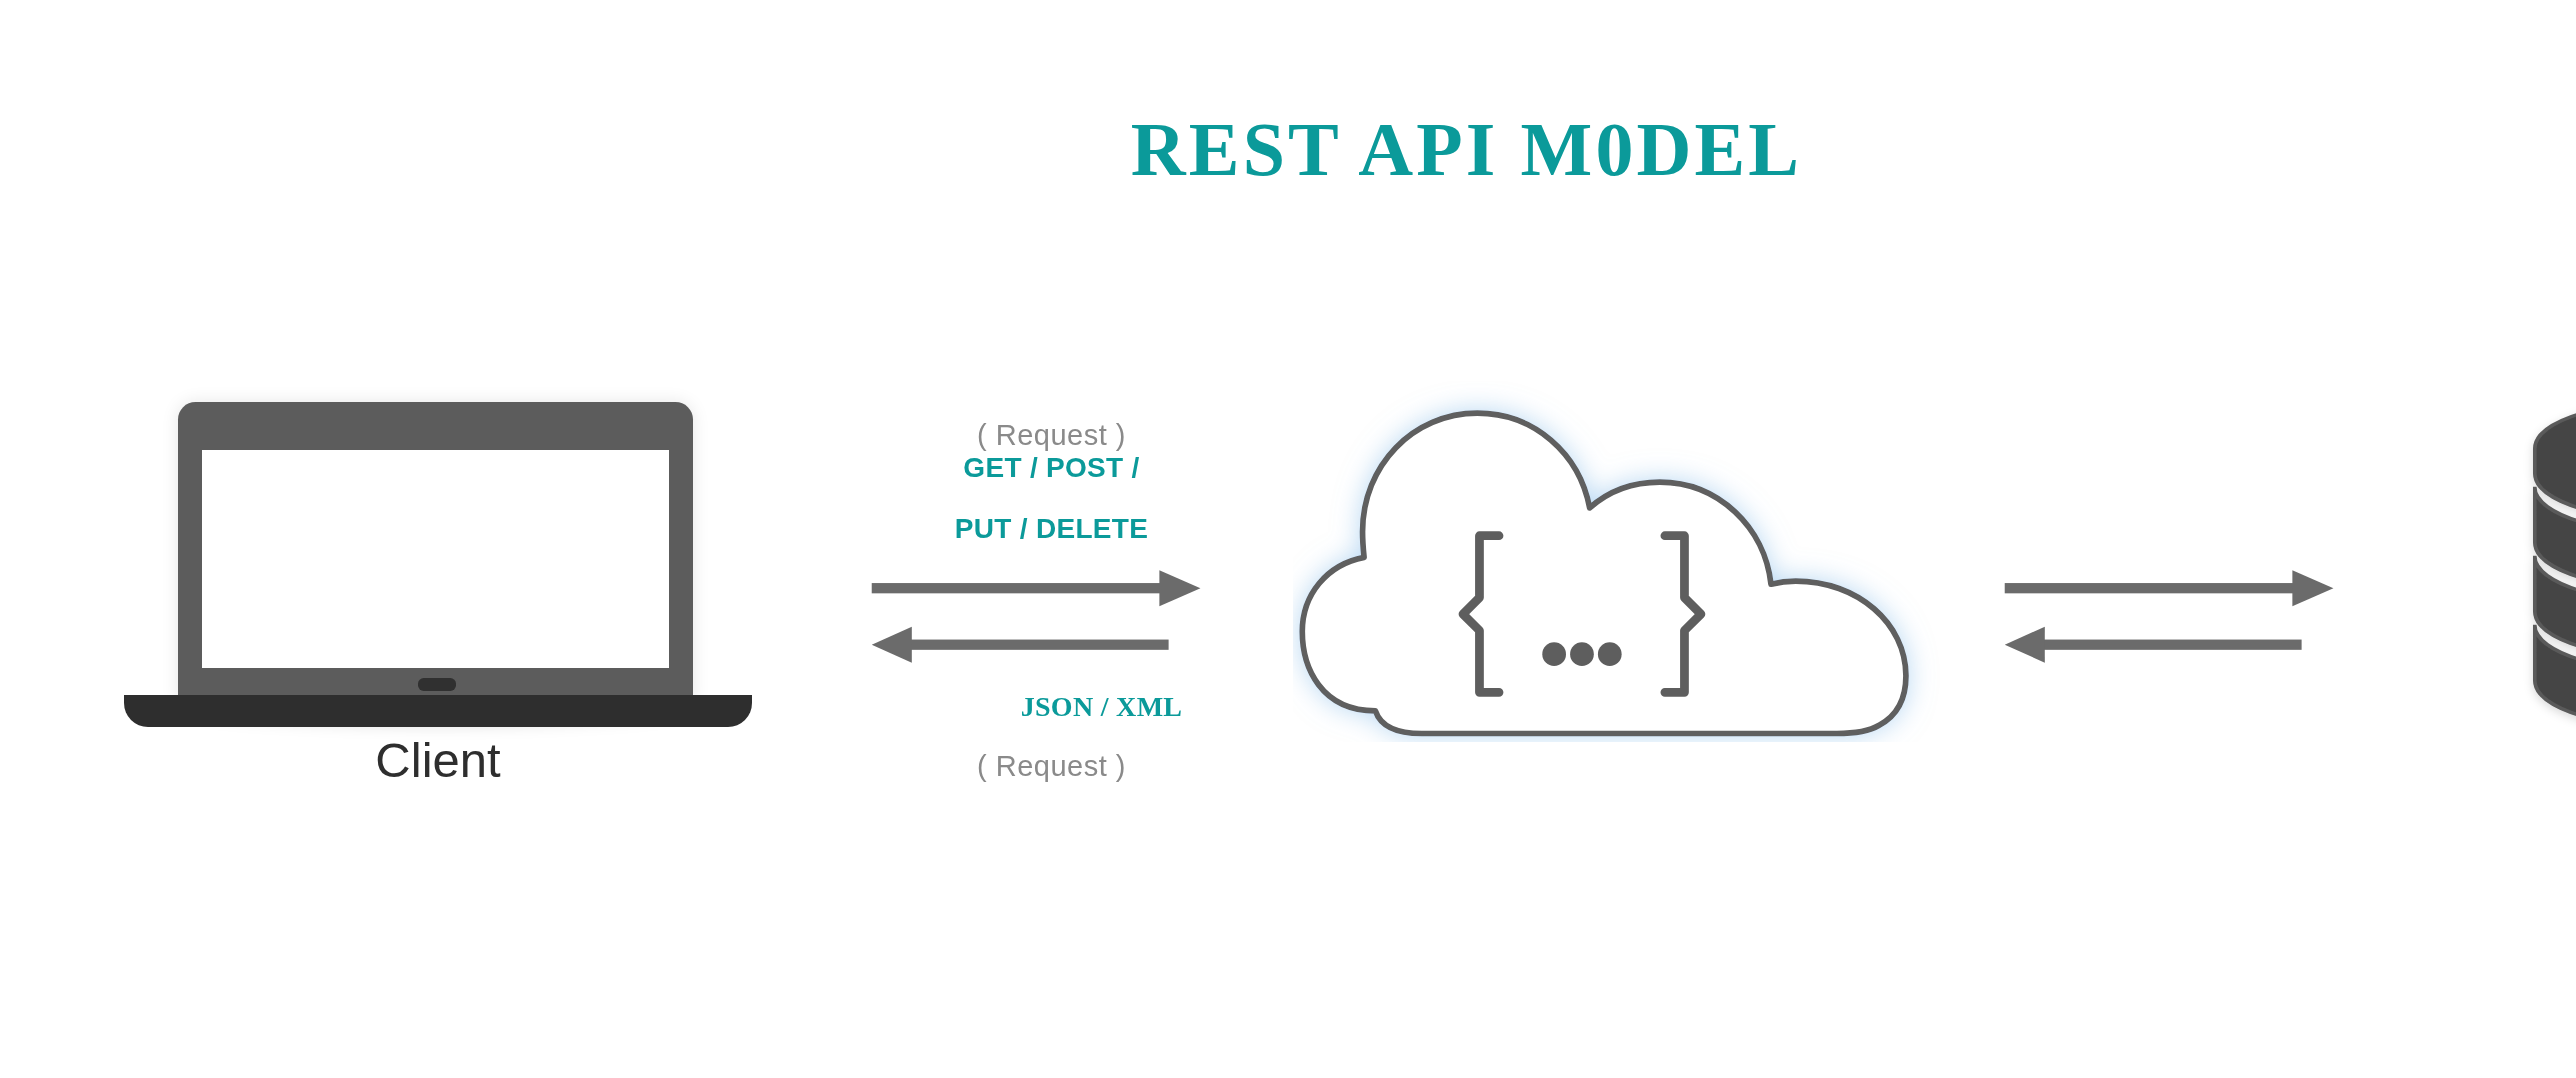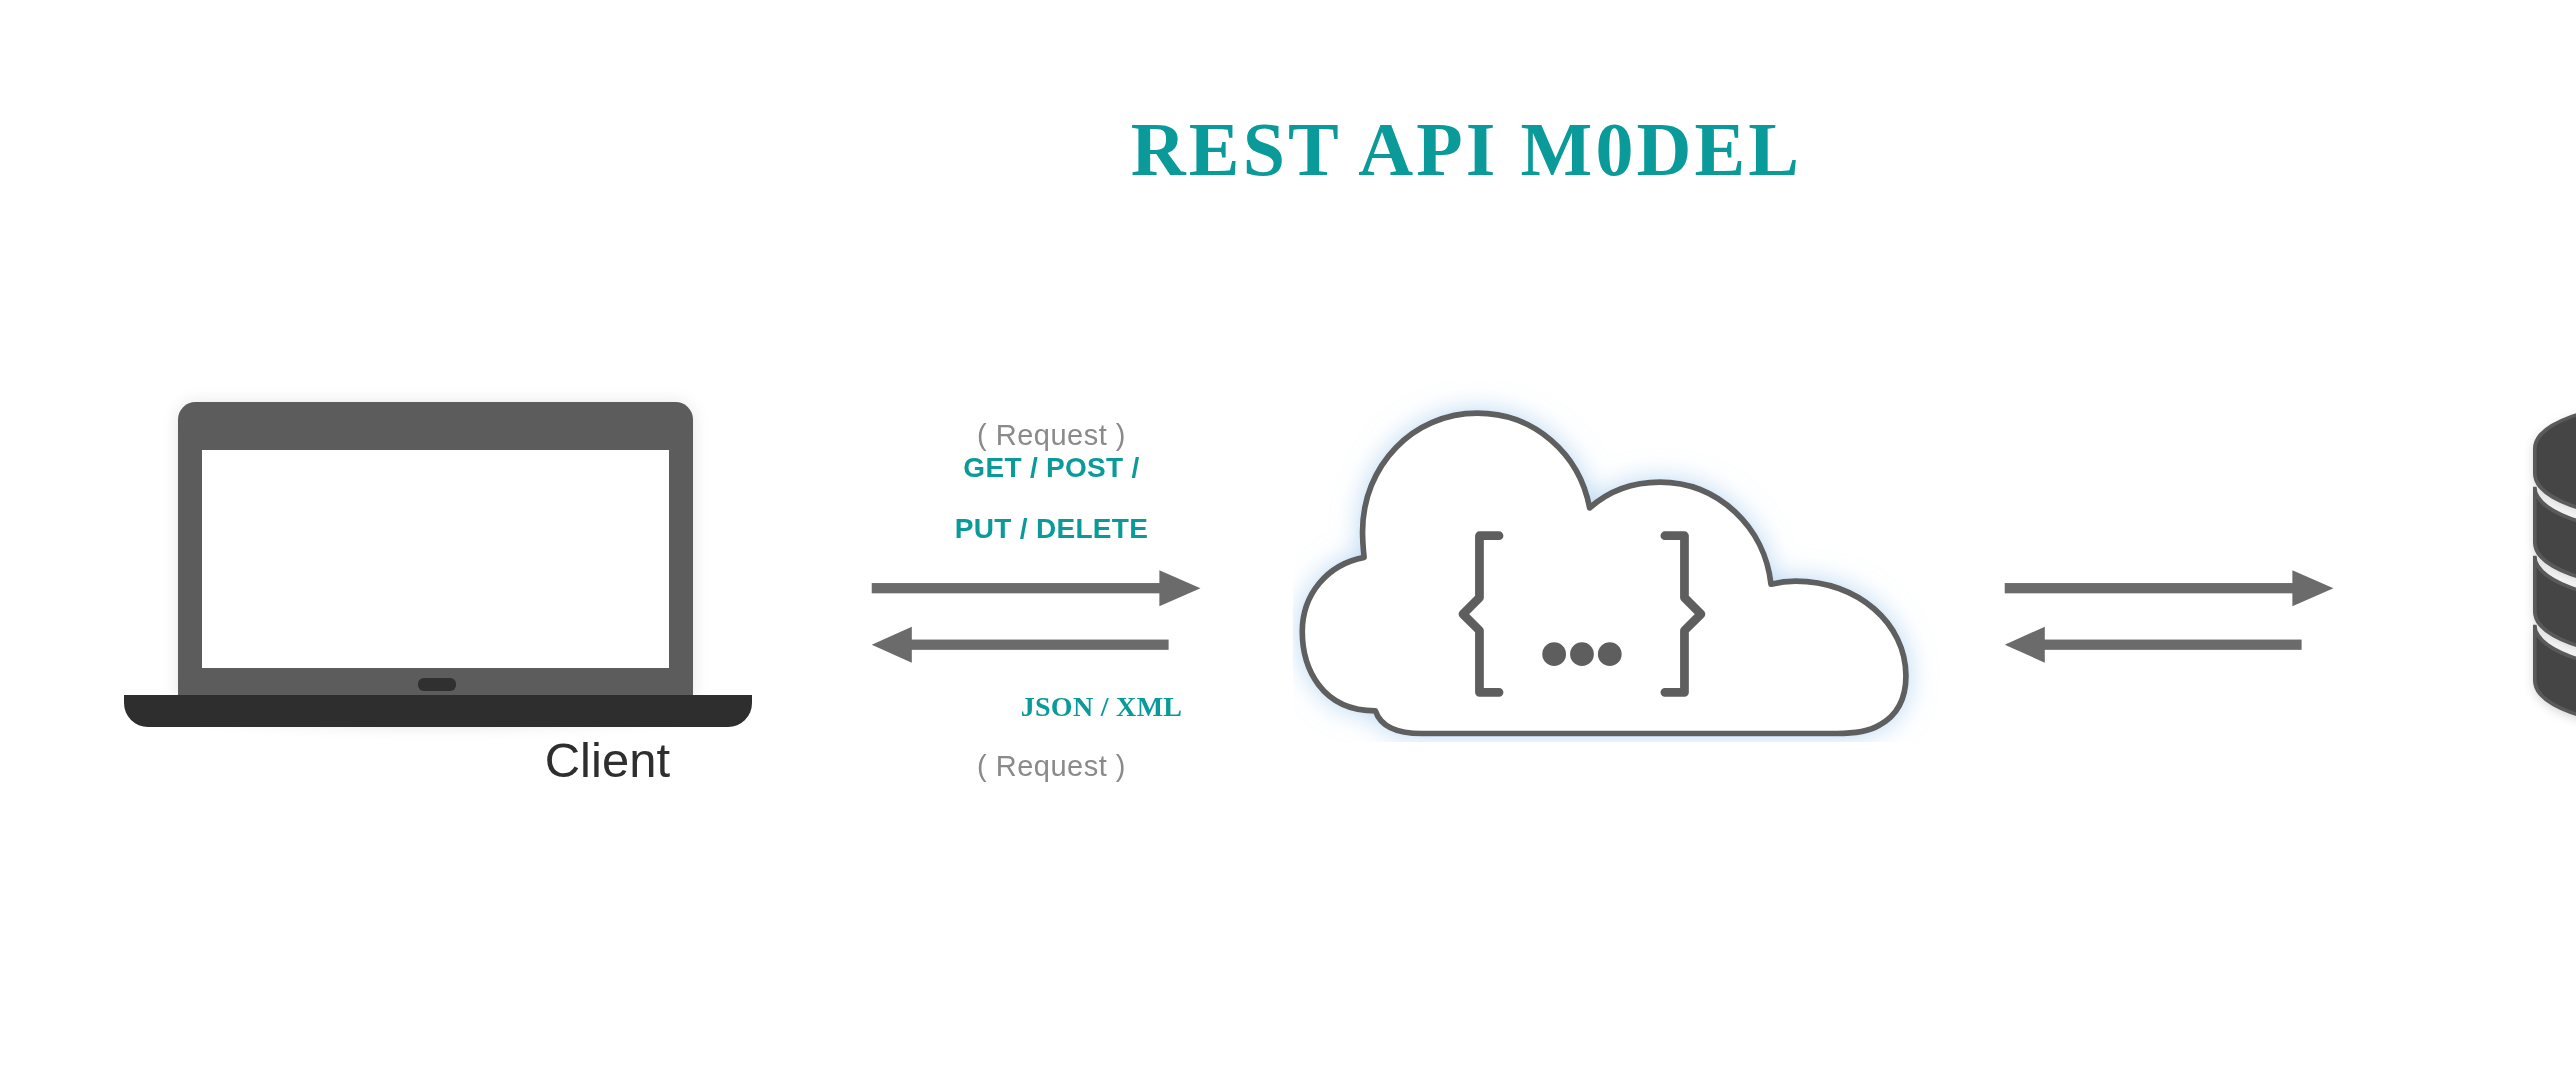--- a/index.html
+++ b/index.html
@@ -40,21 +40,21 @@
     white-space: nowrap;
   }
 
   
   .node {
     position: absolute;
   }
   .node-label {
     position: absolute;
     width: 464px;
-    text-align: right;
+    text-align: center;
     font-family: "Liberation Sans", sans-serif;
     font-size: 49px;
     font-weight: 400;
     color: #2e2e2e;
     line-height: 1;
     white-space: nowrap;
   }
 
   
   #client-node { left: 124px; top: 402px; width: 629px; height: 361px; }

